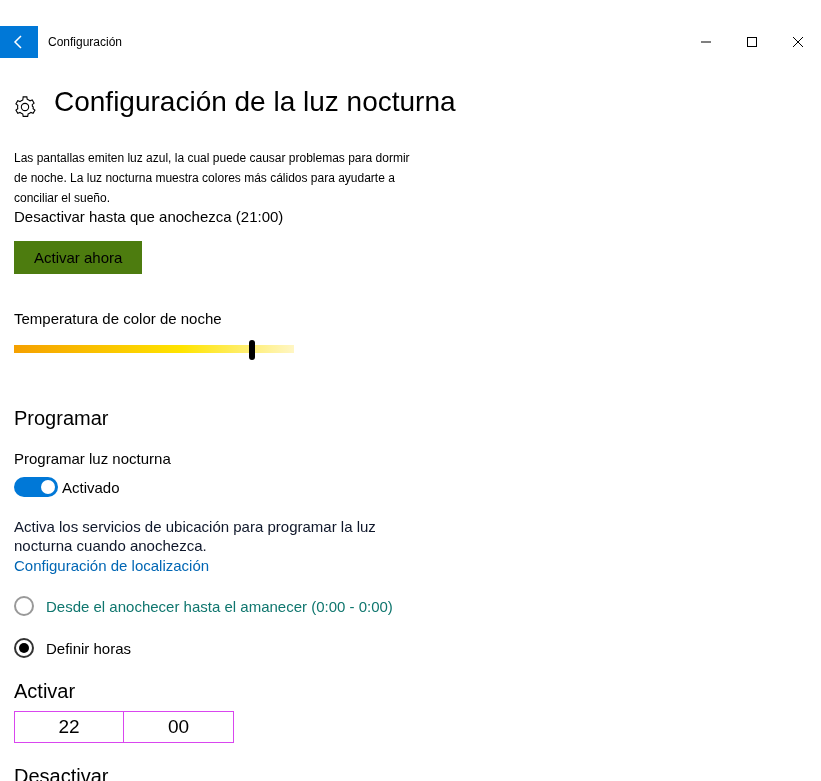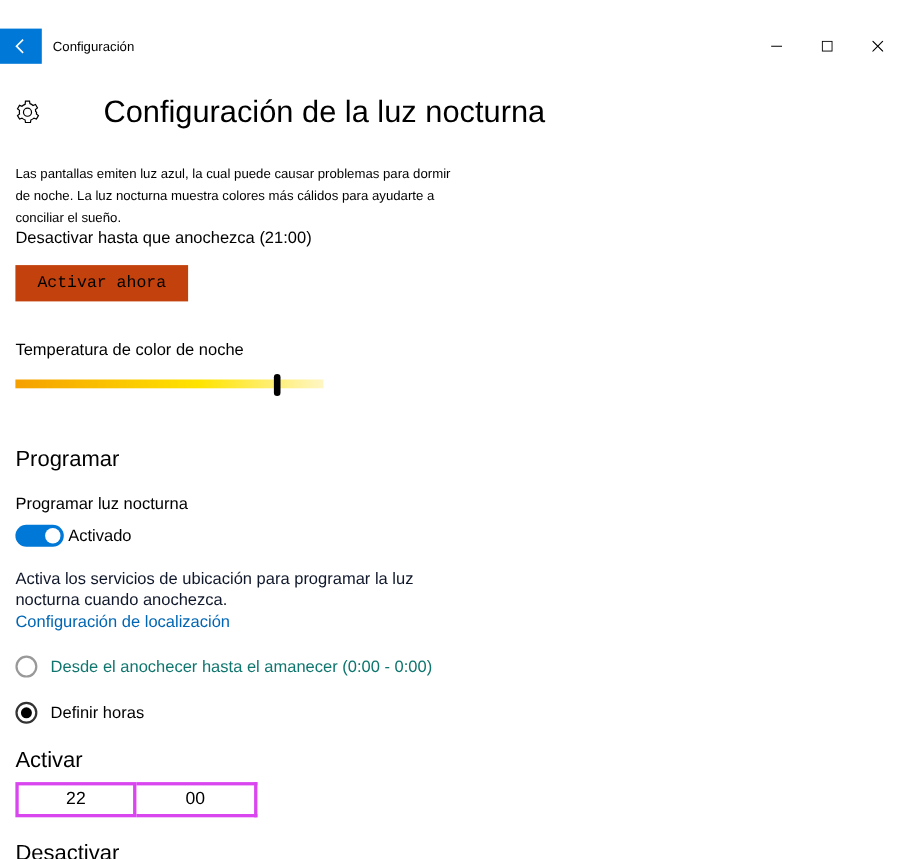--- a/index.html
+++ b/index.html
@@ -4,47 +4,47 @@
 <style>
   * { box-sizing: border-box; margin: 0; padding: 0; font-family: "Segoe UI", Arial, sans-serif; }
   body { background: #fff; width: 821px; height: 781px; overflow: hidden; color: #000; }
   .titlebar { display: flex; align-items: center; height: 32px; margin-top: 26px; }
   .back-btn { width: 38px; height: 32px; background: #0078D7; display: flex; align-items: center; justify-content: center; cursor: pointer; }
   .back-btn svg { width: 16px; height: 16px; }
   .titlebar-title { font-size: 12px; margin-left: 10px; flex: 1; color: #000; }
   .winbtns { display: flex; }
   .winbtn { width: 46px; height: 32px; display: flex; align-items: center; justify-content: center; cursor: pointer; }
   .content { padding: 14px 14px 0 14px; }
-  .page-header { display: flex; align-items: center; margin-top: 14px; margin-bottom: 30px; gap: 40px; }
+  .page-header { display: flex; align-items: flex-end; margin-top: 14px; margin-bottom: 30px; }
   .gear { width: 22px; height: 22px; margin-right: 18px; }
   .page-title { font-size: 28px; font-weight: 400; }
   .desc { font-size: 12px; line-height: 20px; max-width: 410px; }
   .status-line { font-size: 15px; margin-bottom: 16px; }
-  .btn { background: #c2410c; border: none; padding: 8px 20px; font-size: 15px; cursor: pointer; font-family: Liberation Mono, monospace; }
+  .btn { background: #4d7c0f; border: none; padding: 8px 20px; font-size: 15px; cursor: pointer; }
   .section-gap { height: 36px; }
   .label { font-size: 15px; margin-bottom: 10px; }
   .slider-wrap { width: 280px; height: 24px; position: relative; margin-bottom: 10px; }
   .slider-track { position: absolute; top: 8px; left: 0; right: 0; height: 8px; background: linear-gradient(90deg, #F5A000 0%, #FFE400 60%, #FFF6C4 100%); }
   .slider-thumb { position: absolute; top: 3px; width: 6px; height: 20px; background: #000; border-radius: 3px; cursor: pointer; }
   .subhead { font-size: 20px; font-weight: 400; margin-bottom: 20px; }
   .toggle-row { display: flex; align-items: center; gap: 4px; margin-bottom: 20px; }
   .toggle { width: 44px; height: 20px; background: #0078D7; border-radius: 10px; position: relative; cursor: pointer; }
   .toggle-knob { position: absolute; right: 3px; top: 3px; width: 14px; height: 14px; background: #fff; border-radius: 50%; }
   .toggle-label { font-size: 15px; }
   .warn { color: #0f172a; font-size: 15px; max-width: 400px; line-height: 19px; margin-bottom: 2px; }
   .link { color: #0066B4; font-size: 15px; cursor: pointer; }
   .radio-row { display: flex; align-items: center; gap: 12px; margin-top: 22px; }
   .radio { width: 20px; height: 20px; border-radius: 50%; border: 2px solid #333; position: relative; cursor: pointer; flex-shrink: 0; }
   .radio.disabled { border-color: #999; }
   .radio.checked::after { content: ""; position: absolute; top: 3px; left: 3px; width: 10px; height: 10px; background: #000; border-radius: 50%; }
   .radio-label { font-size: 15px; }
   .radio-label.disabled { color: #0f766e; }
   .time-label { font-size: 20px; margin-top: 22px; margin-bottom: 8px; }
   .time-picker { display: flex; }
-  .time-box { width: 110px; height: 32px; border: 3px solid #d946ef; display: flex; align-items: center; justify-content: center; font-size: 16px; cursor: pointer; }
+  .time-box { width: 110px; height: 32px; border: 1px solid #d946ef; display: flex; align-items: center; justify-content: center; font-size: 19px; cursor: pointer; }
   .time-box + .time-box { border-left: none; }
 </style>
 </head>
 <body>
 
 <div class="titlebar">
   <div class="back-btn">
     <svg viewBox="0 0 16 16">
         <path d="M10 2 L4 8 L10 14" stroke="#fff" stroke-width="1.5" fill="none"></path>
       </svg>

